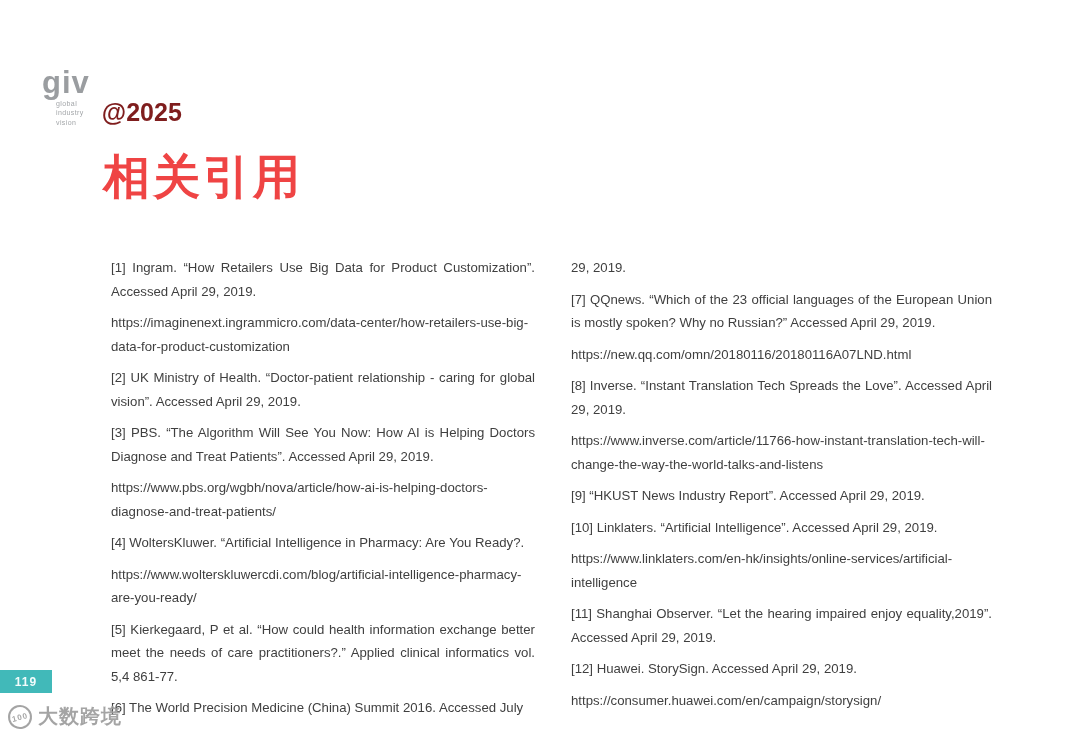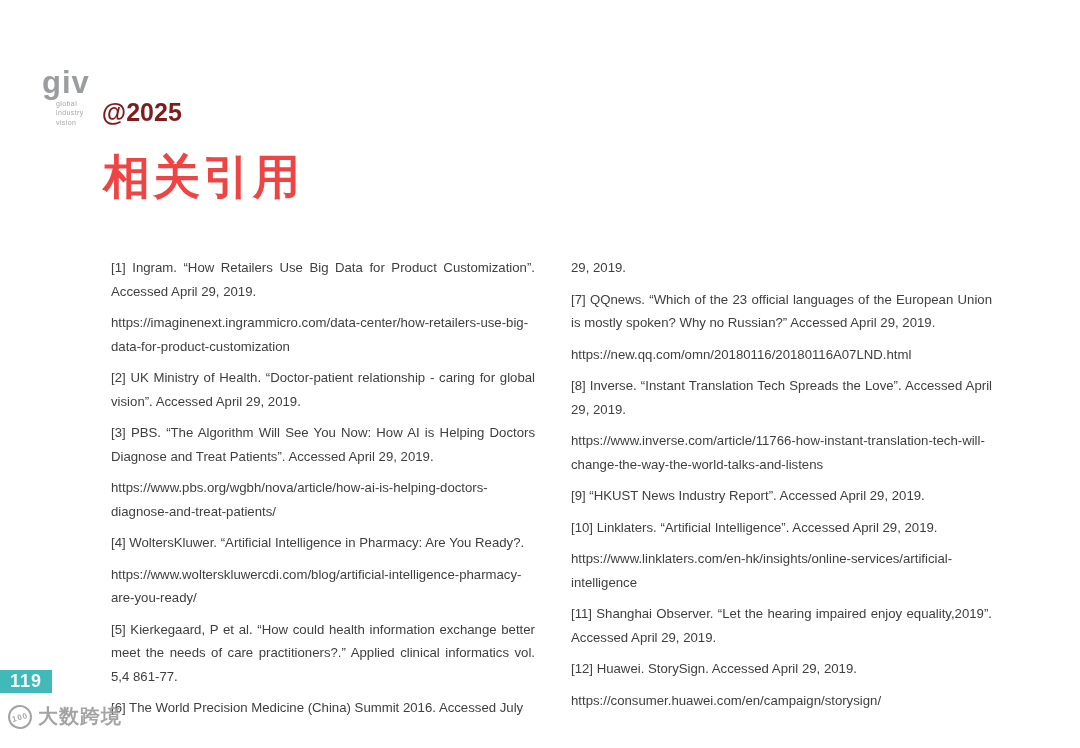--- a/index.html
+++ b/index.html
@@ -48,21 +48,21 @@
   }
   .col.left  { width: 440px; }
   .col.right { width: 437px; }
   .col p { margin: 8px; overflow-wrap: break-word; word-break: break-word; }
 
   
   .page-badge {
     position: absolute; left: 0; top: 670px;
     width: 52px; height: 23px;
     background: #41b9b9;
-    color: #f2fcfc; font-size: 18px; font-weight: bold;
+    color: #f2fcfc; font-size: 12px; font-weight: bold;
     display: flex; align-items: center; justify-content: center;
     letter-spacing: 1px;
   }
 
   
   .watermark {
     position: absolute; left: 8px; top: 703px;
     display: flex; align-items: center; gap: 6px;
     color: #9b9b9b; opacity: 0.9;
     font-size: 20px; font-weight: bold; letter-spacing: 1px;

